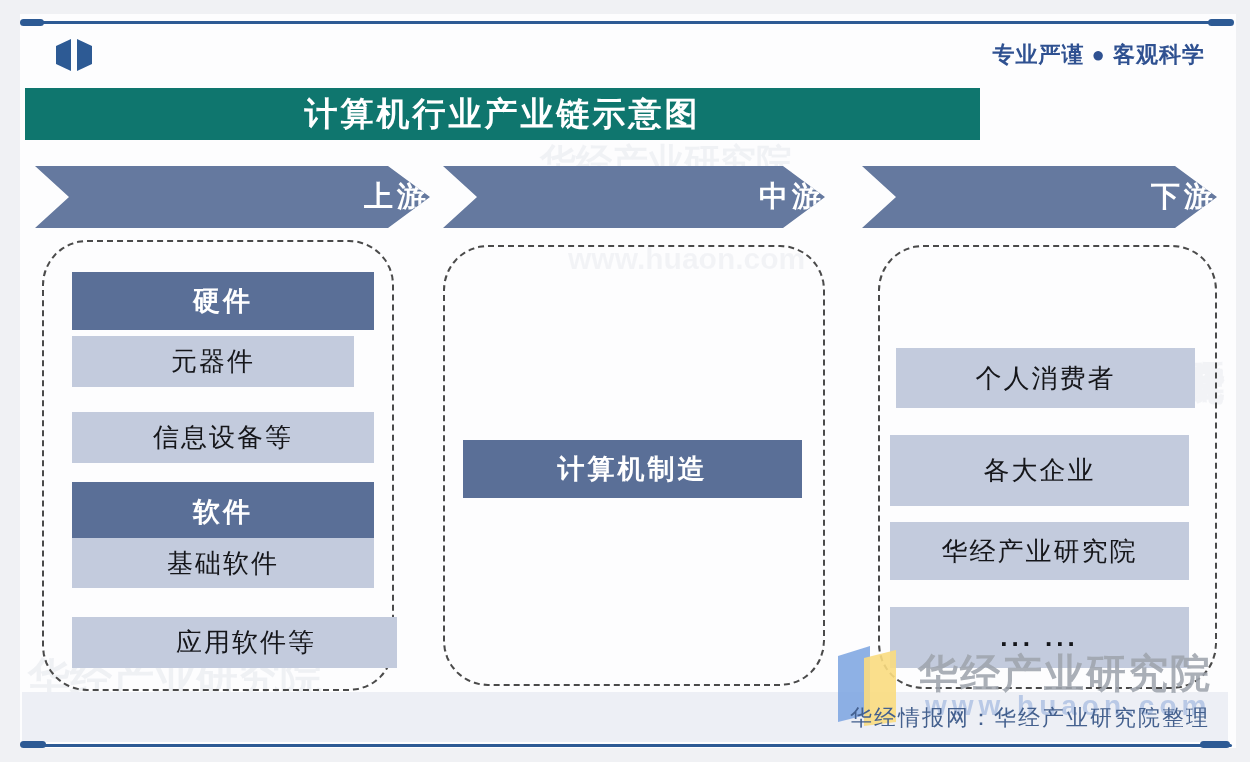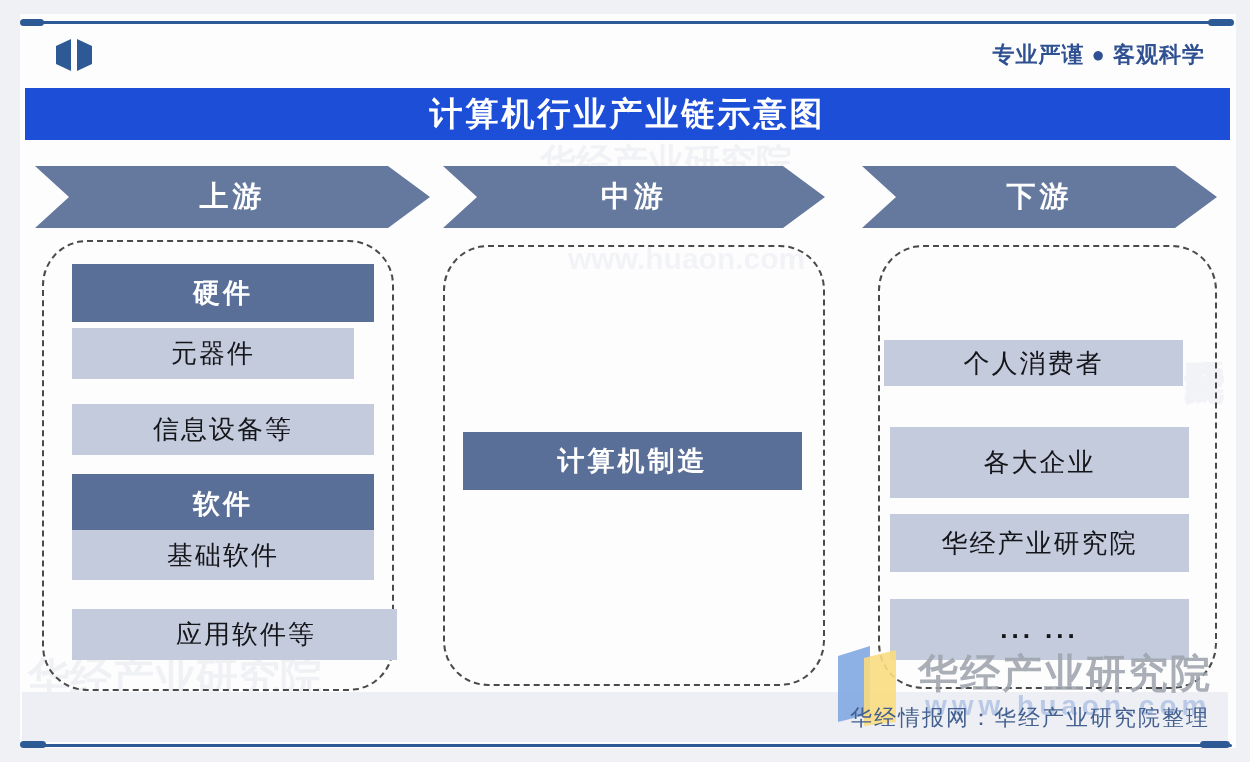--- a/index.html
+++ b/index.html
@@ -2,27 +2,27 @@
 <html><head>
 <meta charset="utf-8">
 <style>
   html,body{margin:0;padding:0;background:#e9ebf0;font-family:"Liberation Sans","DejaVu Sans",sans-serif;}
   #stage{position:relative;width:1250px;height:762px;background:#fdfdfe;overflow:hidden;margin:0 auto;}
   .frame{position:absolute;background:#f0f1f4;}
   .hline{position:absolute;height:3px;background:#2d5a94;border-radius:2px;}
   .hcap{position:absolute;height:7px;background:#2d5a94;border-radius:4px;}
   .brand-text{position:absolute;font-size:27px;font-weight:500;color:#3d5e9e;letter-spacing:2px;}
   .slogan{position:absolute;font-size:22px;font-weight:bold;color:#2f5191;letter-spacing:1px;}
-  .title-bar{position:absolute;left:25px;top:88px;width:1205px;height:52px;background:#1d4ed8;display:flex;align-items:center;justify-content:center;}
+  .title-bar{position:absolute;left:25px;top:88px;width:955px;height:52px;background:#0f766e;display:flex;align-items:center;justify-content:center;}
   .title-text{color:#ffffff;font-size:33px;font-weight:bold;letter-spacing:3px;}
-  .arrow{position:absolute;top:166px;height:62px;background:#65799f;display:flex;align-items:center;justify-content:center;
+  .arrow{position:absolute;top:166px;height:62px;background:#65799f;display:flex;align-items:center;justify-content:flex-end;
          clip-path:polygon(0 0, calc(100% - 42px) 0, 100% 50%, calc(100% - 42px) 100%, 0 100%, 34px 50%);}
   .arrow span{color:#fff;font-size:29px;font-weight:bold;letter-spacing:4px;}
   .dashed-box{position:absolute;border:2.5px dashed #4a4a4a;border-radius:45px;background:transparent;}
-  .bar{position:absolute;display:flex;align-items:center;justify-content:center;}
+  .bar{position:absolute;display:flex;align-items:center;justify-content:center;margin-top:8px;}
   .bar-dark{background:#5a6f97;color:#ffffff;font-size:27px;font-weight:bold;letter-spacing:3px;}
   .bar-light{background:#c3cbdd;color:#15161a;font-size:26px;font-weight:500;letter-spacing:2px;}
   .footer-band{position:absolute;left:22px;top:692px;width:1206px;height:50px;background:#edeff5;}
   .wm-title{position:absolute;left:918px;top:646px;font-size:40px;font-weight:bold;color:#9fa5ae;opacity:.88;letter-spacing:2px;z-index:3;}
   .wm-url{position:absolute;left:925px;top:690px;font-size:28px;font-weight:bold;color:#b9c9e6;letter-spacing:5px;z-index:2;}
   .source-text{position:absolute;right:40px;top:703px;font-size:22px;color:#44608e;letter-spacing:2px;z-index:4;}
   .bg-wm{position:absolute;color:#5a6b8c;pointer-events:none;white-space:nowrap;}
   svg{display:block;}
 </style>
 </head>
@@ -74,21 +74,21 @@
     <div class="bar bar-dark" style="left:28px;top:232px;width:302px;height:60px;">软件</div>
     <div class="bar bar-light" style="left:28px;top:288px;width:302px;height:50px;">基础软件</div>
     <div class="bar bar-light" style="left:28px;top:367px;width:302px;height:51px;padding-left:23px;">应用软件等</div>
   </div>
 
   <div class="dashed-box" style="left:443px;top:245px;width:378px;height:437px;">
     <div class="bar bar-dark" style="left:18px;top:185px;width:339px;height:58px;">计算机制造</div>
   </div>
 
   <div class="dashed-box" style="left:878px;top:245px;width:335px;height:440px;">
-    <div class="bar bar-light" style="left:4px;top:93px;width:299px;height:46px;font-family:Liberation Serif, serif;">个人消费者</div>
+    <div class="bar bar-light" style="left:16px;top:93px;width:299px;height:60px;font-family:Liberation Serif, serif;">个人消费者</div>
     <div class="bar bar-light" style="left:10px;top:180px;width:299px;height:71px;">各大企业</div>
     <div class="bar bar-light" style="left:10px;top:267px;width:299px;height:58px;">华经产业研究院</div>
     <div class="bar bar-light" style="left:10px;top:352px;width:299px;height:61px;font-weight:900;letter-spacing:4px;">... ...</div>
   </div>
 
   <div class="footer-band"></div>
 
   <div style="position:absolute;left:836px;top:642px;z-index:3;">
     <svg width="72" height="84" viewBox="0 0 72 84">
       <polygon points="2,14 34,4 34,72 2,80" fill="#7aa3e0" opacity="0.85"></polygon>

